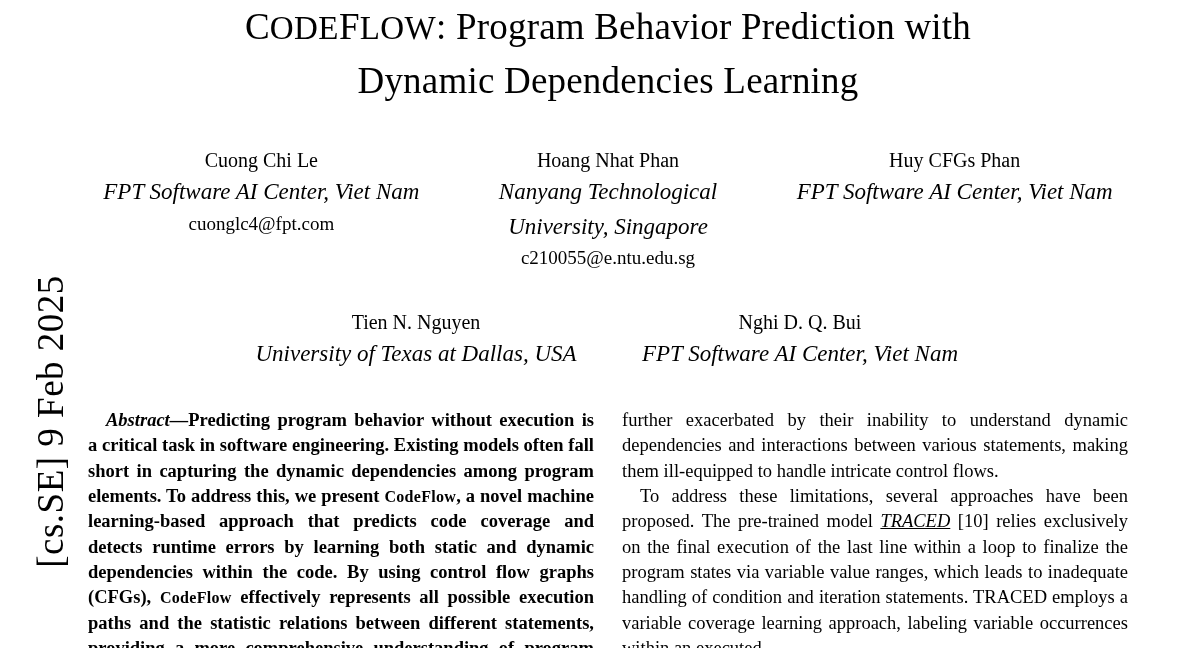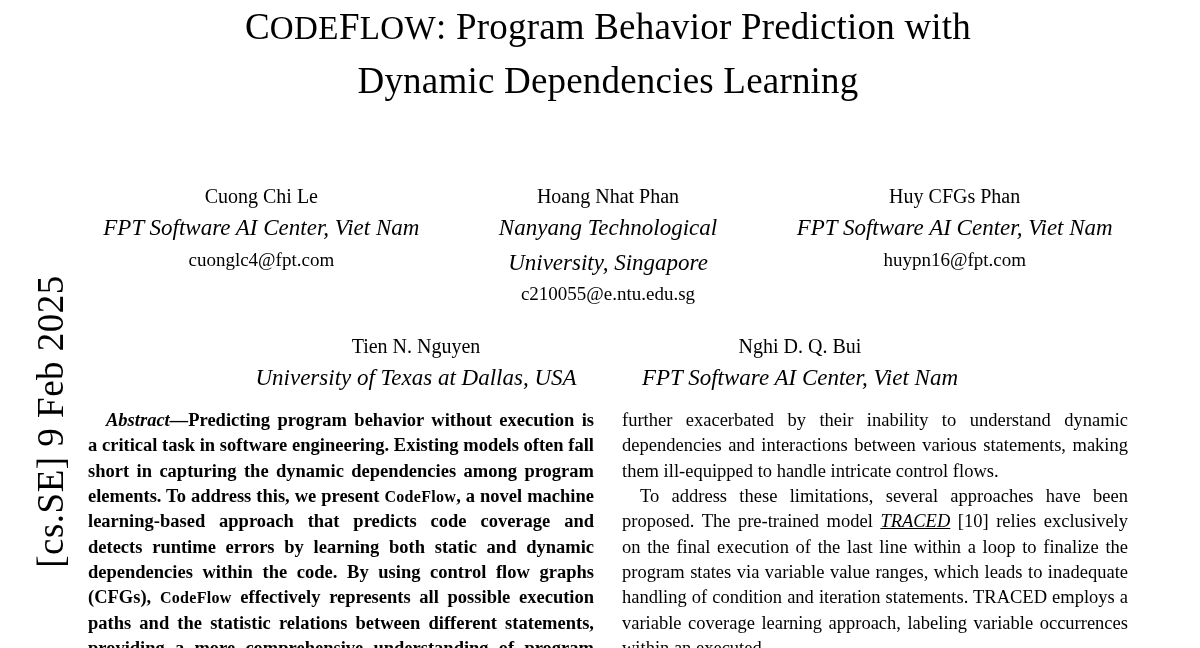--- a/index.html
+++ b/index.html
@@ -54,24 +54,24 @@
     margin-top: 22px;
   }
   .title .cap {
     font-size: 37px;
   }
 
   
   .authors-row {
     display: flex;
     justify-content: center;
-    margin-top: 74px;
+    margin-top: 38px;
   }
   .authors-row.row2 {
-    margin-top: 22px;
+    margin-top: 34px;
   }
   .author {
     text-align: center;
     padding: 0 12px;
     line-height: 1.5;
   }
   .author .name {
     font-size: 20px;
   }
   .author .affil {
@@ -143,21 +143,20 @@
       <div class="email">cuonglc4@fpt.com</div>
     </div>
     <div class="author a2">
       <div class="name">Hoang Nhat Phan</div>
       <div class="affil">Nanyang Technological University, Singapore</div>
       <div class="email">c210055@e.ntu.edu.sg</div>
     </div>
     <div class="author a3">
       <div class="name">Huy CFGs Phan</div>
       <div class="affil">FPT Software AI Center, Viet Nam</div>
-      <div class="email">huypn16@fpt.com</div>
     </div>
   </div>
 
   <div class="authors-row row2 r2">
     <div class="author a1">
       <div class="name">Tien N. Nguyen</div>
       <div class="affil">University of Texas at Dallas, USA</div>
     </div>
     <div class="author a2">
       <div class="name">Nghi D. Q. Bui</div>

